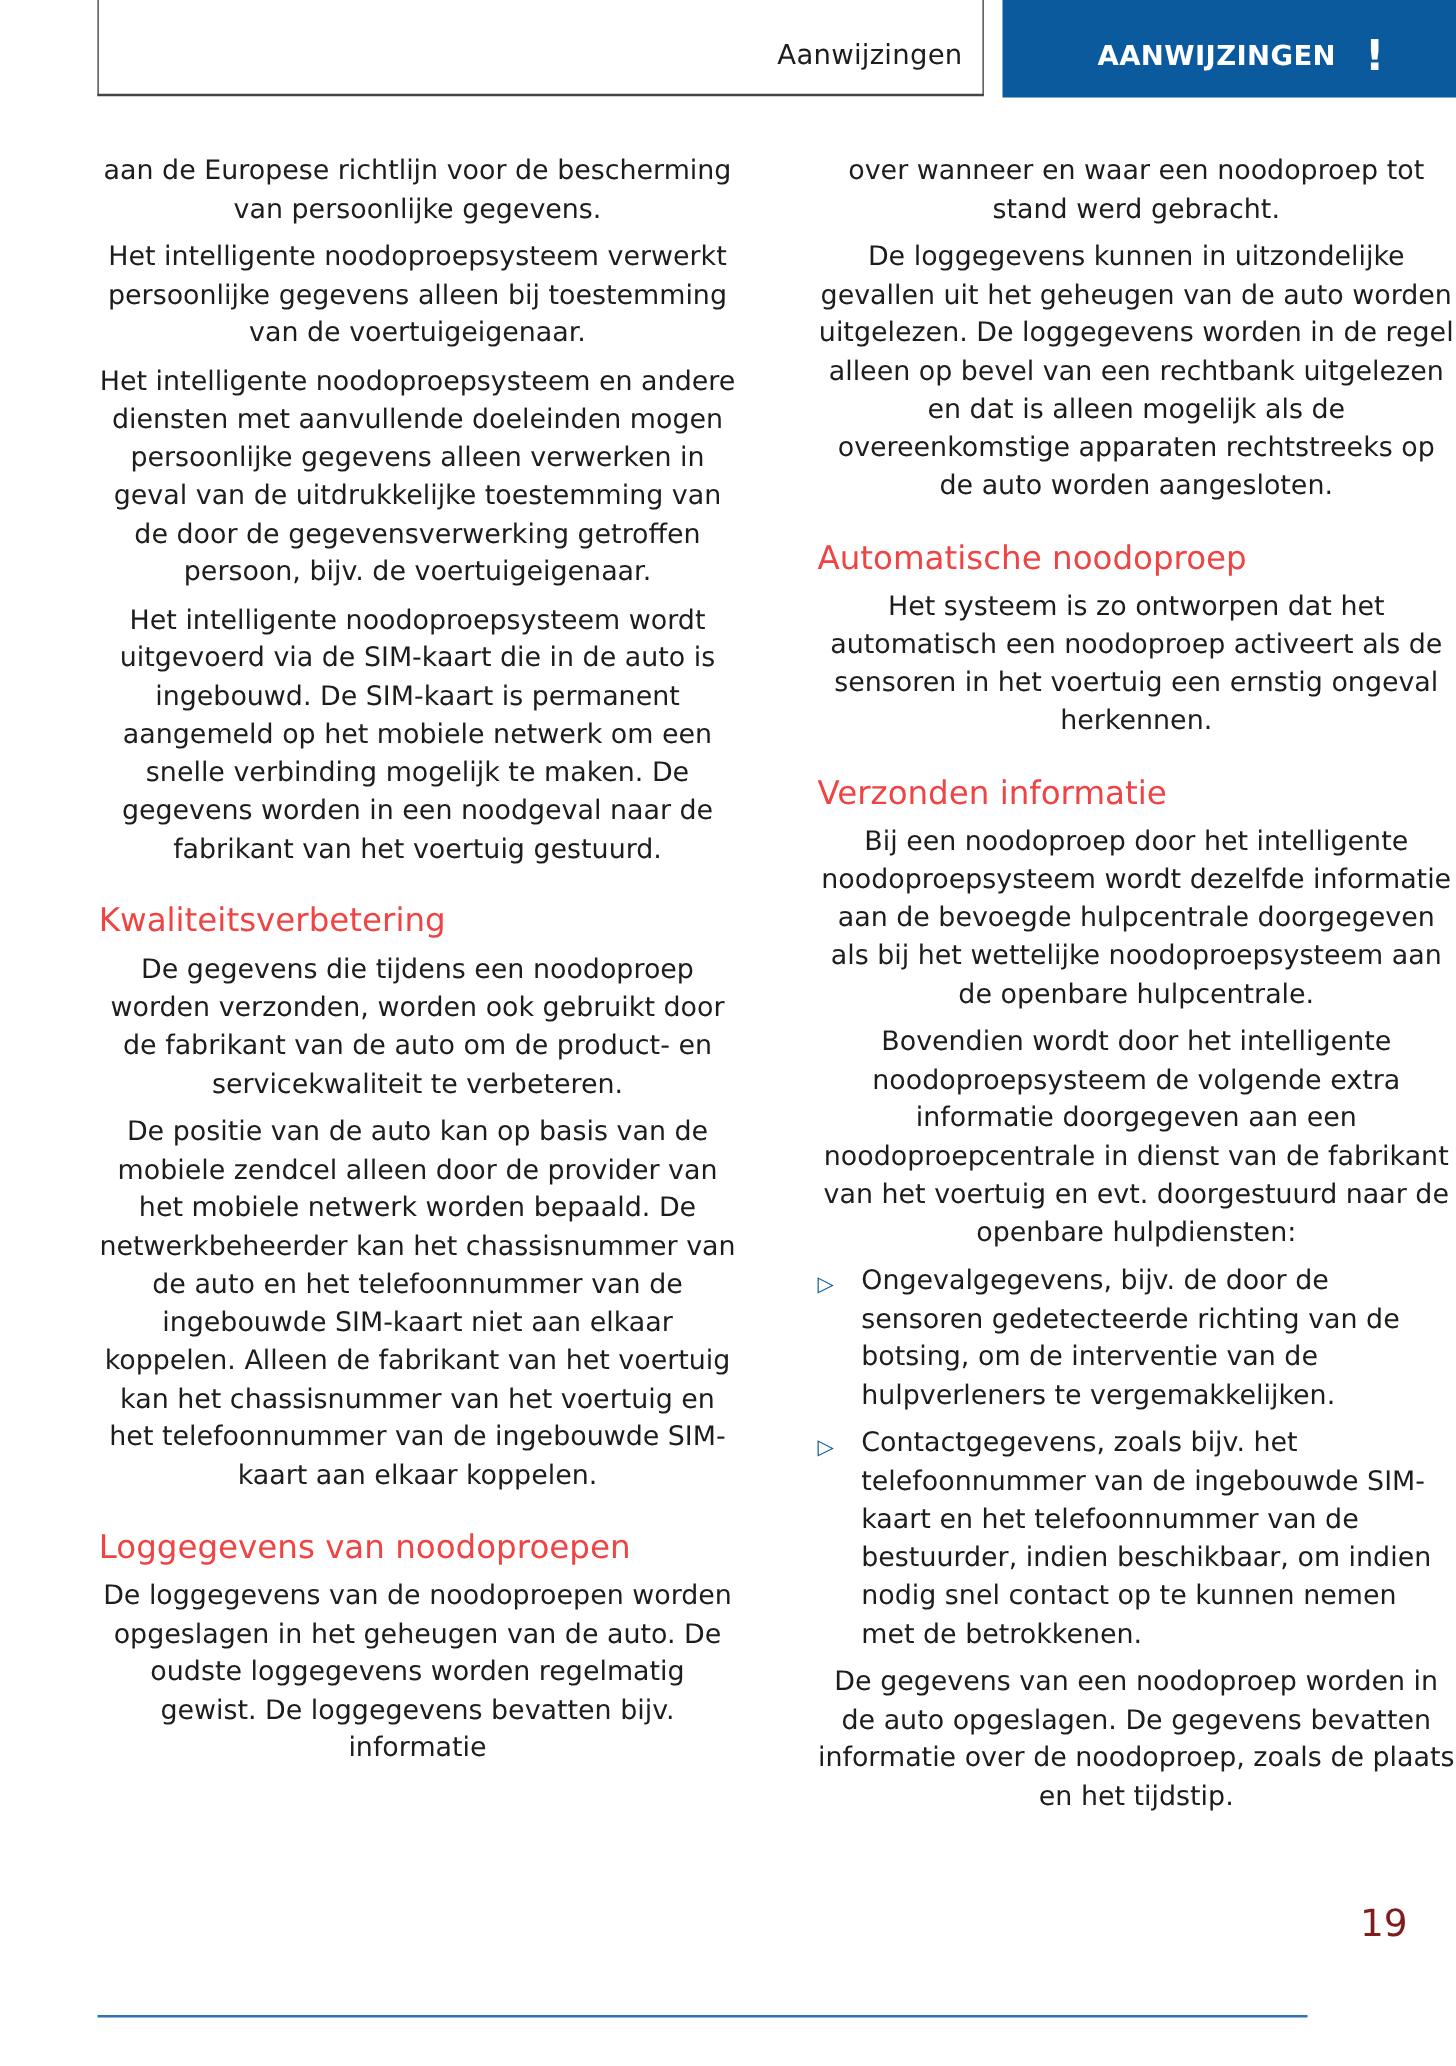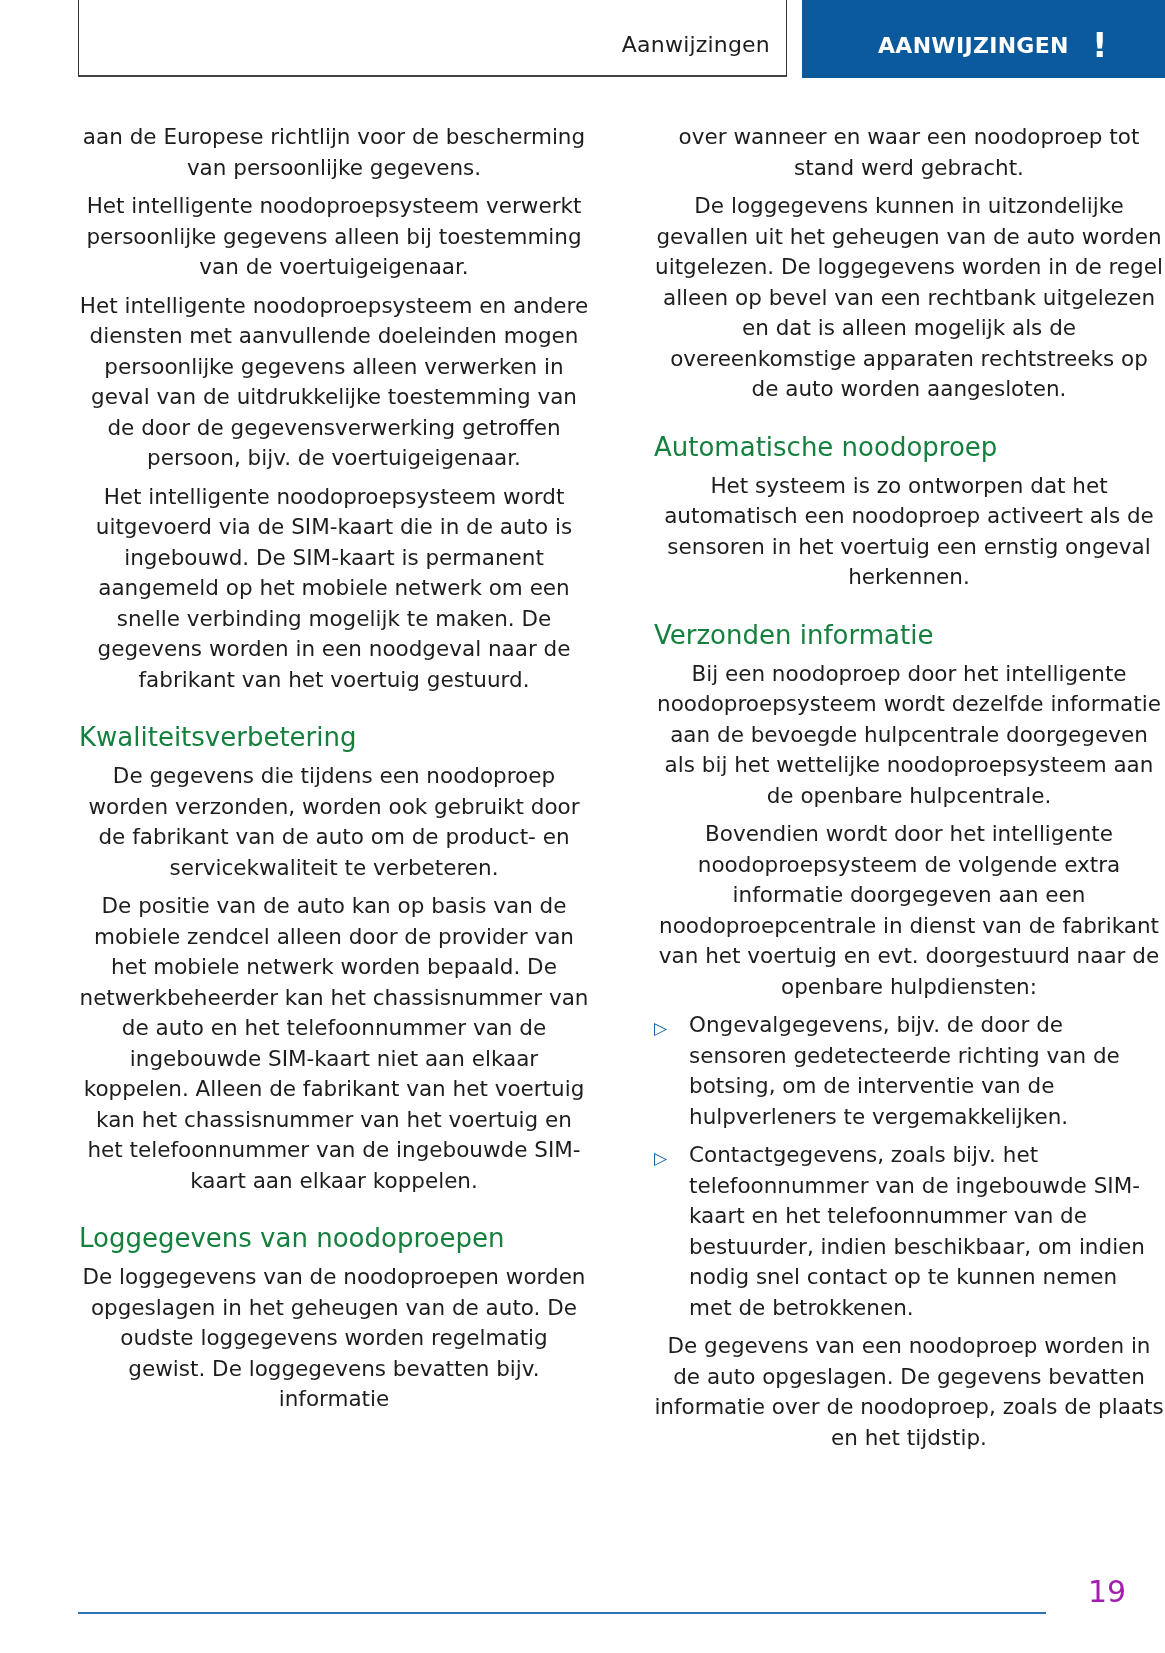--- a/index.html
+++ b/index.html
@@ -29,35 +29,35 @@
     font-size: 34px; font-weight: bold; line-height: 1;
   }
   .column {
     position: absolute; top: 122px; width: 510px;
     font-size: 21.5px; line-height: 30.5px;
   }
   .col-left { left: 79px; }
   .col-right { left: 654px; }
   p { margin: 0 0 8px 0; text-align: center; }
   h2 {
-    margin: 26px 0 8px 0; font-weight: normal; color: #15803d;
+    margin: 26px 0 8px 0; font-weight: normal; color: #ef4444;
     font-size: 26px; line-height: 32px;
   }
   .column > h2:first-child { margin-top: 0; }
   ul.bullets { list-style: none; padding: 0; margin: 0; }
   ul.bullets li { position: relative; padding-left: 35px; margin-bottom: 8px; }
   ul.bullets li .bullet {
     position: absolute; left: 0; top: 3px; color: #0b5a9e; font-size: 17px;
   }
   .footer-line {
     position: absolute; left: 78px; top: 1612px; width: 968px; height: 2px;
     background: #2f73b7;
   }
   .page-number {
-    position: absolute; left: 1088px; top: 1574px; font-size: 30px; color: #a21caf;
+    position: absolute; left: 1088px; top: 1522px; font-size: 30px; color: #7f1d1d;
   }
 </style>
 </head>
 <body>
 
 <div class="header-box">
   <span class="header-label">Aanwijzingen</span>
 </div>
 <div class="header-tab">
   <span class="header-tab-label">AANWIJZINGEN</span>

